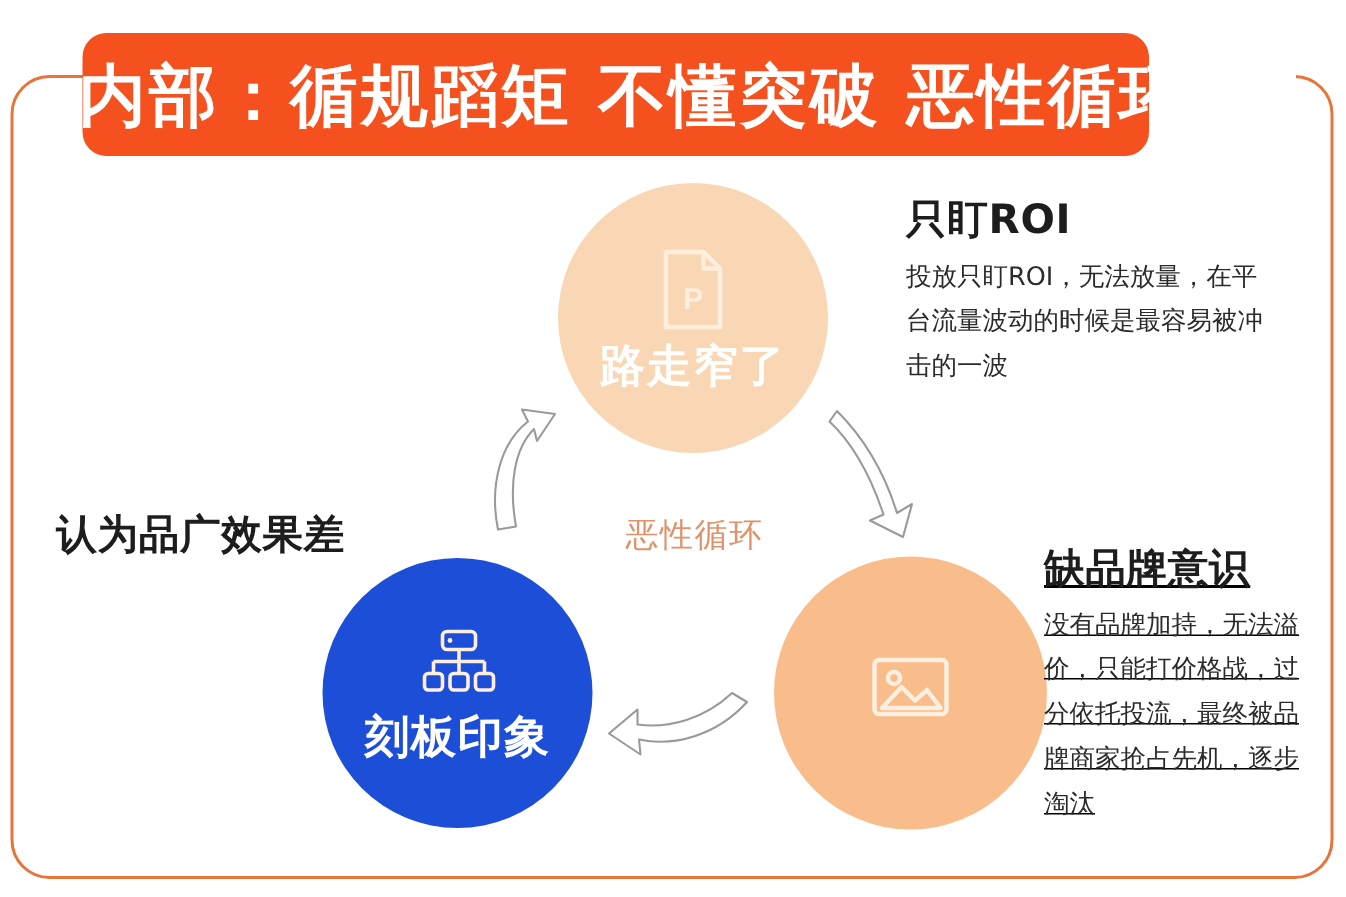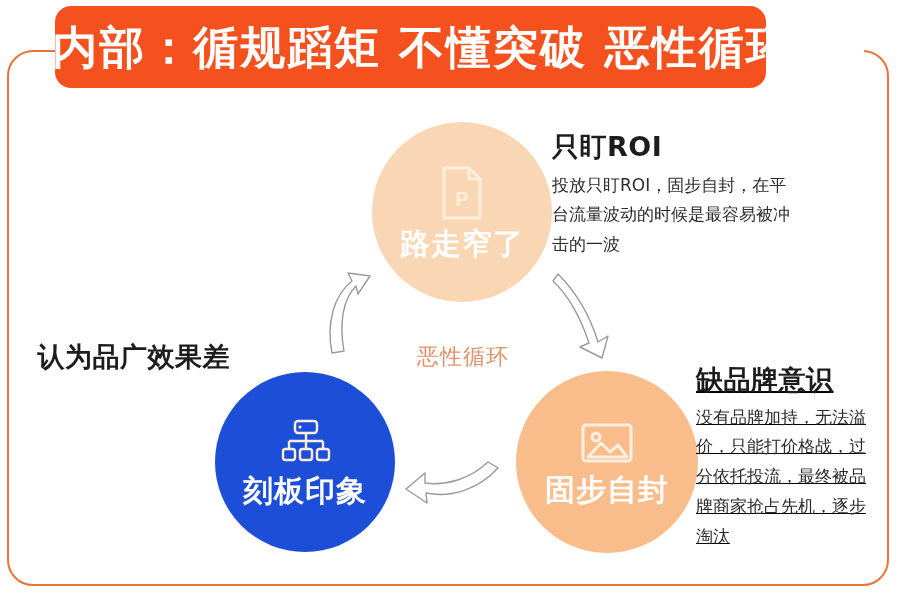--- a/index.html
+++ b/index.html
@@ -37,21 +37,21 @@
     top: 44px;
     width: 806px;
     height: 14px;
     background: #ffffff;
   }
 
   
   #banner {
     position: absolute;
     left: 55px;
-    top: 6px;
+    top: 22px;
     width: 687px;
     height: 82px;
     background: #f4511e;
     border-radius: 16px;
     display: flex;
     align-items: center;
     justify-content: center;
     padding-left: 24px;
   }
   #banner-text {
@@ -144,21 +144,21 @@
   }
   .note-body {
     font-size: 17px;
     color: #2b2b2b;
     line-height: 1.75;
     font-family: "DejaVu Sans", "Liberation Sans", sans-serif;
   }
 
   #note-roi {
     position: absolute;
-    left: 552px;
+    left: 604px;
     top: 132px;
     width: 250px;
   }
   #note-roi .note-body { margin-top: 9px; }
 
   #note-brand {
     position: absolute;
     left: 696px;
     top: 365px;
     width: 172px;
@@ -200,21 +200,20 @@
   </div>
 
   <div class="circle" id="circle-right">
     <span class="c-icon">
       <svg width="56" height="48" viewBox="0 0 56 48">
         <rect x="4" y="6" width="48" height="36" rx="3" fill="none" stroke="#fdefe0" stroke-width="3"></rect>
         <circle cx="17" cy="18" r="4" fill="none" stroke="#fdefe0" stroke-width="3"></circle>
         <path d="M9 38 L22 24 L31 33 L39 26 L48 38 Z" fill="none" stroke="#fdefe0" stroke-width="3" stroke-linejoin="round"></path>
       </svg>
     </span>
-    <span class="c-label">固步自封</span>
   </div>
 
   <div class="circle" id="circle-left">
     <span class="c-icon">
       <svg width="56" height="50" viewBox="0 0 56 50">
         <rect x="18" y="3" width="22" height="12" rx="3" fill="none" stroke="#fdeede" stroke-width="2.4"></rect>
         <circle cx="23" cy="9" r="1.6" fill="#fdeede"></circle>
         <path d="M29 15 V23" fill="none" stroke="#fdeede" stroke-width="2.4"></path>
         <path d="M12 23 H46" fill="none" stroke="#fdeede" stroke-width="2.4"></path>
         <path d="M12 23 V31 M29 23 V31 M46 23 V31" fill="none" stroke="#fdeede" stroke-width="2.4"></path>
@@ -235,21 +234,21 @@
   <svg class="arrow-svg" id="arrow-right" width="80" height="95" viewBox="0 0 80 95">
     <path d="M10 6 C28 24, 42 48, 50 74 L60 68 L54 90 L32 79 L41 75 C33 51, 22 29, 5 13 Z" fill="#ffffff" stroke="#9a9a9a" stroke-width="1.4" stroke-linejoin="round"></path>
   </svg>
 
   <svg class="arrow-svg" id="arrow-bot" width="110" height="52" viewBox="0 0 110 52">
     <path d="M98 8 C78 30, 50 38, 26 33 L27 43 L6 29 L25 13 L25 23 C46 26, 70 19, 88 2 Z" fill="#ffffff" stroke="#9a9a9a" stroke-width="1.4" stroke-linejoin="round"></path>
   </svg>
 
   <div id="note-roi">
     <div class="note-title">只盯ROI</div>
-    <div class="note-body">投放只盯ROI，固步自封，在平台流量波动的时候是最容易被冲击的一波</div>
+    <div class="note-body">投放只盯ROI，无法放量，在平台流量波动的时候是最容易被冲击的一波</div>
   </div>
 
   <div id="note-brand">
     <div class="note-title">缺品牌意识</div>
     <div class="note-body">没有品牌加持，无法溢价，只能打价格战，过分依托投流，最终被品牌商家抢占先机，逐步淘汰</div>
   </div>
 
   <div id="note-ad">
     <div class="note-title">认为品广效果差</div>
   </div>

